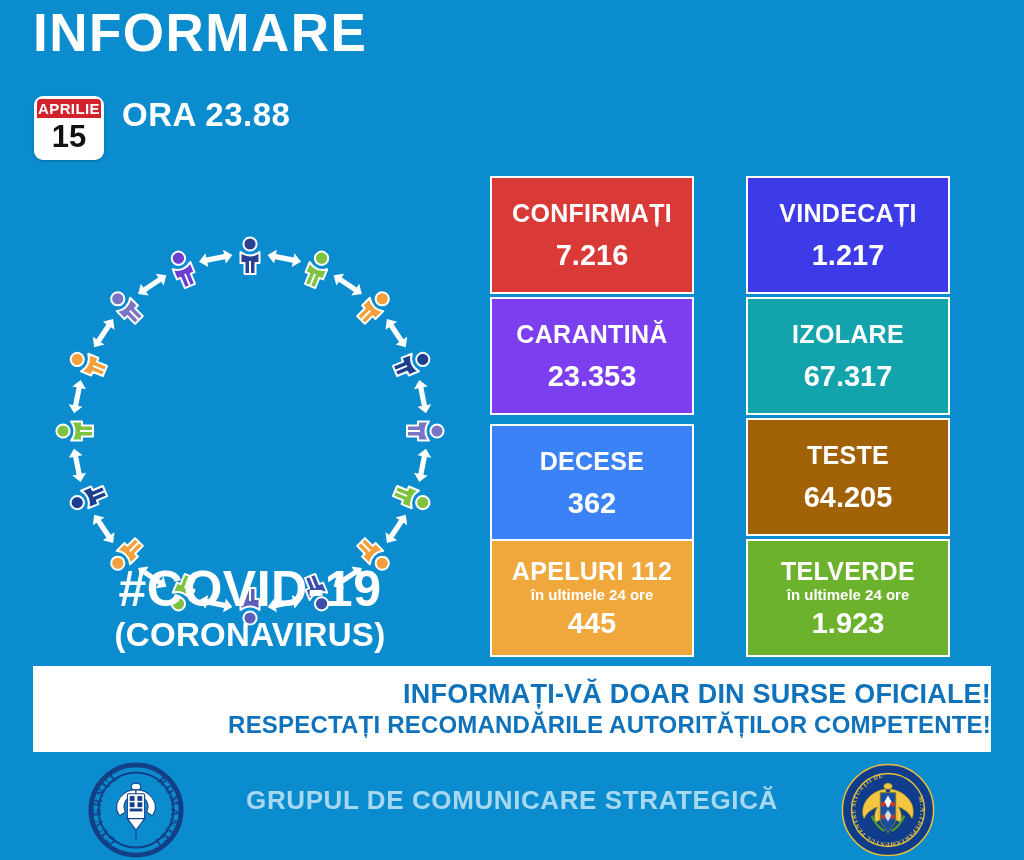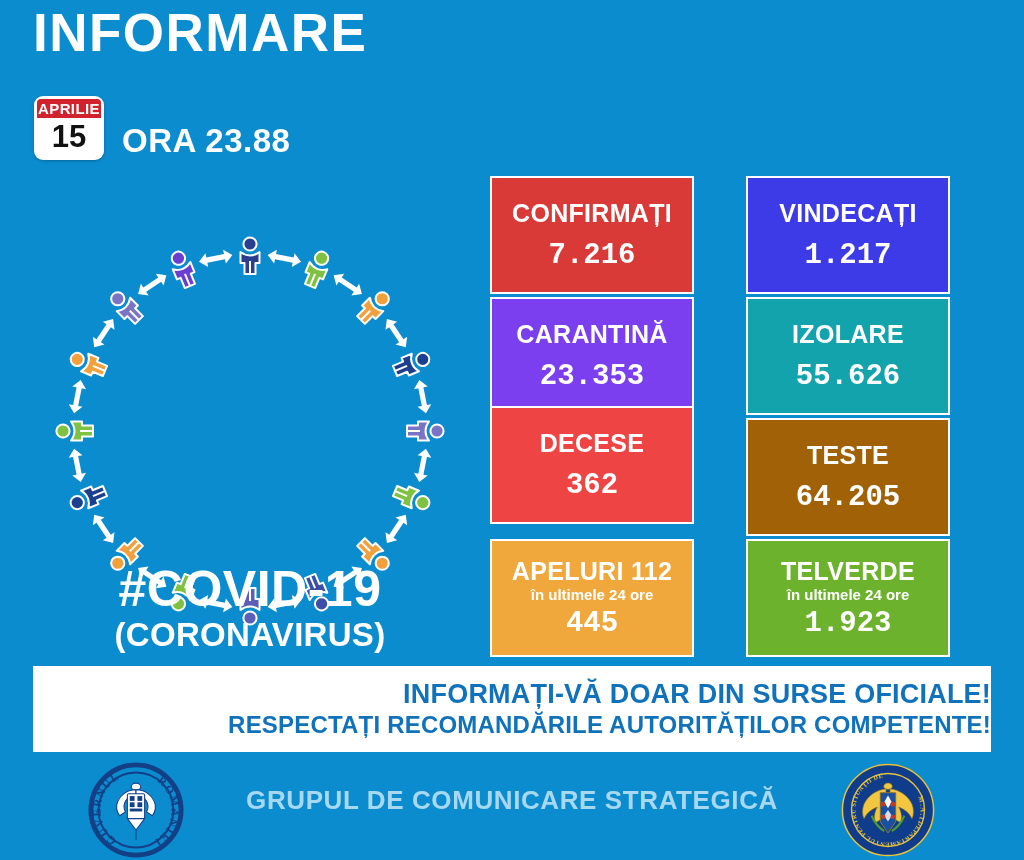--- a/index.html
+++ b/index.html
@@ -10,21 +10,21 @@
     overflow:hidden;position:relative;
   }
   #stage{position:absolute;inset:0;width:1024px;height:860px;}
 
   
   .title{
     position:absolute;left:33px;top:6px;
     font-size:53px;font-weight:bold;color:#ffffff;
     letter-spacing:1.5px;line-height:1;
   }
-  .datebar{position:absolute;left:34px;top:96px;display:flex;align-items:flex-end;gap:18px;}
+  .datebar{position:absolute;left:34px;top:96px;display:flex;align-items:flex-start;gap:18px;}
   .cal{
     width:70px;height:64px;background:#ffffff;border-radius:9px;
     box-shadow:0 1px 3px rgba(0,0,0,.25);
     display:flex;flex-direction:column;overflow:hidden;
     padding:3px;box-sizing:border-box;
   }
   .cal-head{
     background:#d2222e;color:#fff;font-size:15px;font-weight:bold;
     text-align:center;line-height:19px;height:19px;letter-spacing:.4px;
     border-radius:4px 4px 0 0;
@@ -45,21 +45,21 @@
   }
   .covid-main{font-size:50px;font-weight:bold;color:#ffffff;line-height:1;letter-spacing:.5px;}
   .covid-sub{font-size:33px;font-weight:bold;color:#ffffff;line-height:1.25;letter-spacing:.3px;}
   .box{
     position:absolute;width:204px;height:118px;
     border:2px solid #ffffff;box-sizing:border-box;
     display:flex;flex-direction:column;align-items:center;justify-content:center;
     color:#ffffff;text-align:center;
   }
   .box .lbl{font-size:25px;font-weight:bold;letter-spacing:.3px;line-height:1.1;}
-  .box .val{font-size:29px;font-weight:bold;margin-top:14px;line-height:1;font-family:Liberation Mono, monospace;}
+  .box .val{font-size:29px;font-weight:bold;margin-top:14px;line-height:1;}
   .box.two .val{margin-top:6px;}
   .box .sub{font-size:15px;font-weight:bold;margin-top:1px;line-height:1.1;}
 
   
   .notice{
     position:absolute;left:33px;top:666px;width:958px;height:86px;
     background:#ffffff;display:flex;flex-direction:column;
     align-items:flex-end;justify-content:center;
   }
   .notice-l1{font-size:27px;font-weight:bold;color:#1072bb;letter-spacing:.2px;line-height:1.18;}
@@ -232,23 +232,23 @@
       <div class="box" style="background: rgb(61, 58, 232); left: 746px; top: 176px;">
         <div class="lbl">VINDECAȚI</div>
         <div class="val">1.217</div>
       </div>
       <div class="box" style="background: rgb(123, 63, 240); left: 490px; top: 297px;">
         <div class="lbl">CARANTINĂ</div>
         <div class="val">23.353</div>
       </div>
       <div class="box" style="background: rgb(18, 163, 173); left: 746px; top: 297px;">
         <div class="lbl">IZOLARE</div>
-        <div class="val">55.626</div>
-      </div>
-      <div class="box" style="background: #ef4444; left: 490px; top: 406px;">
+        <div class="val">67.317</div>
+      </div>
+      <div class="box" style="background: #3b82f6; left: 490px; top: 424px;">
         <div class="lbl">DECESE</div>
         <div class="val">362</div>
       </div>
       <div class="box" style="background: #a16207; left: 746px; top: 418px;">
         <div class="lbl">TESTE</div>
         <div class="val">64.205</div>
       </div>
       <div class="box two" style="background: rgb(240, 168, 60); left: 490px; top: 539px;">
         <div class="lbl">APELURI 112</div>
         <div class="sub">în ultimele 24 ore</div>

